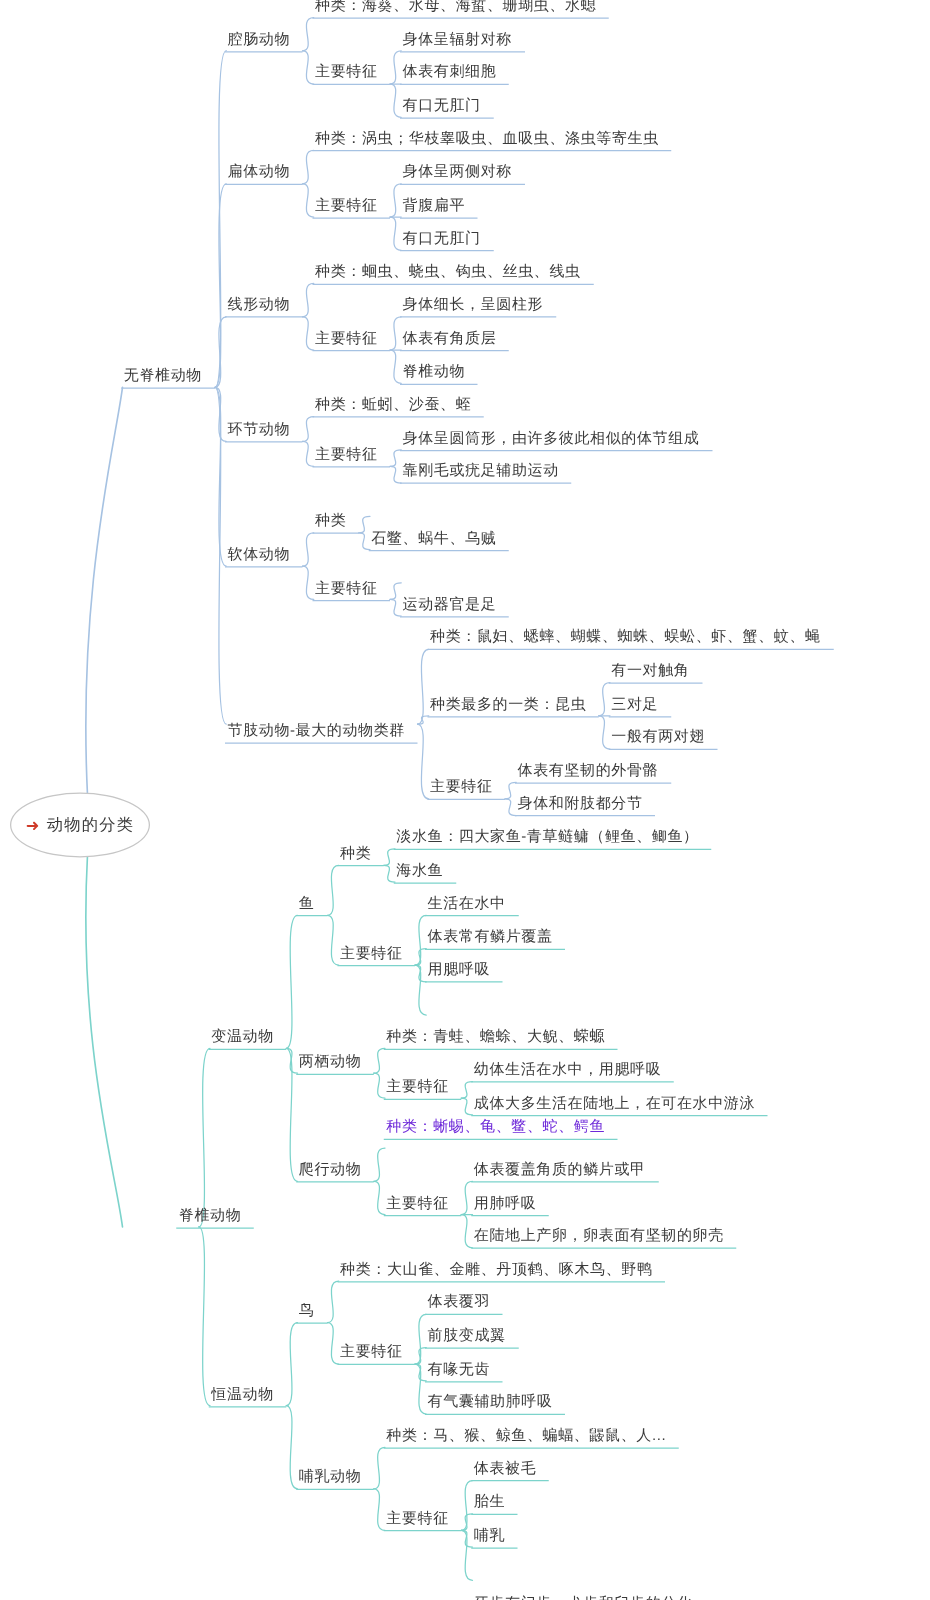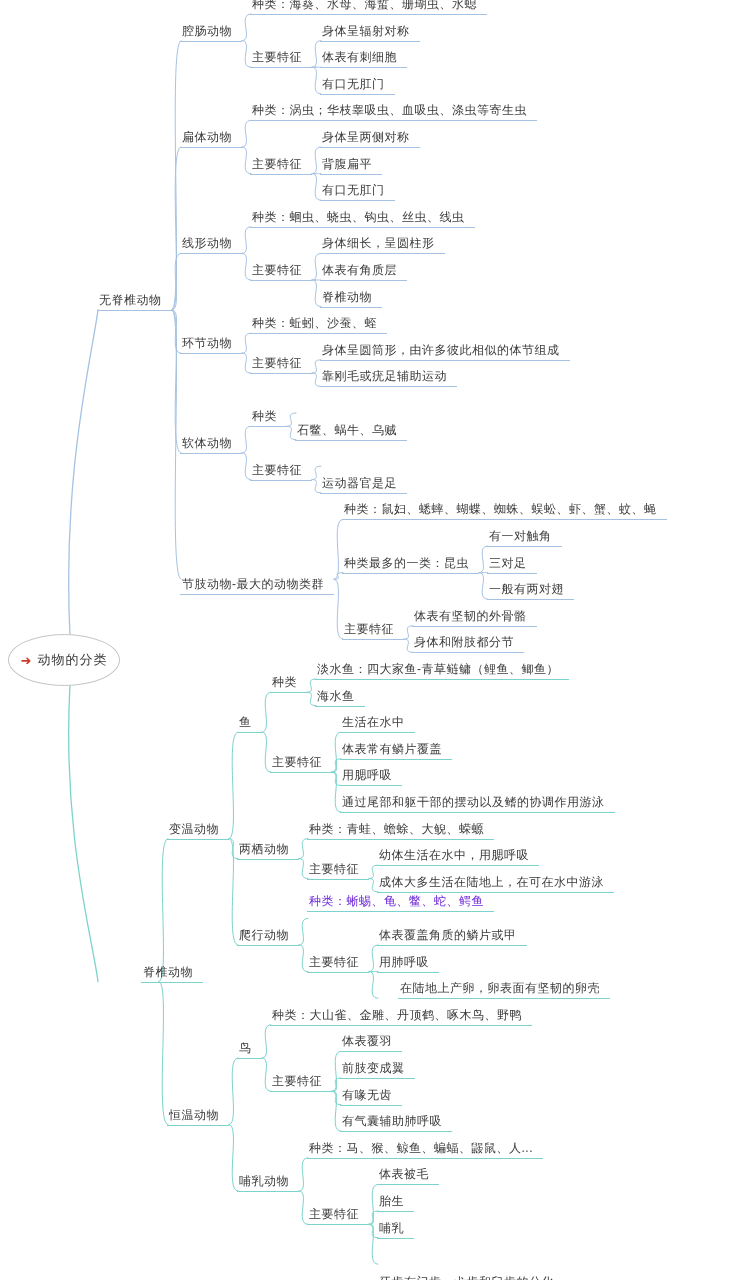--- a/index.html
+++ b/index.html
@@ -162,32 +162,31 @@
       <div class="node" style="border-bottom-color: rgb(124, 211, 203); color: rgb(58, 58, 58); left: 97px; top: 964.575px; margin-left: 44px;"><span>脊椎动物</span></div>
       <div class="node" style="border-bottom-color: rgb(124, 211, 203); color: rgb(58, 58, 58); left: 167px; top: 821.6px;"><span>变温动物</span></div>
       <div class="node" style="border-bottom-color: rgb(124, 211, 203); color: rgb(58, 58, 58); left: 237px; top: 715.2px;"><span>鱼</span></div>
       <div class="node" style="border-bottom-color: rgb(124, 211, 203); color: rgb(58, 58, 58); left: 270px; top: 675.3px;"><span>种类</span></div>
       <div class="node" style="border-bottom-color: rgb(124, 211, 203); color: rgb(58, 58, 58); left: 315px; top: 662px;"><span>淡水鱼：四大家鱼-青草鲢鳙（鲤鱼、鲫鱼）</span></div>
       <div class="node" style="border-bottom-color: rgb(124, 211, 203); color: rgb(58, 58, 58); left: 315px; top: 688.6px;"><span>海水鱼</span></div>
       <div class="node" style="border-bottom-color: rgb(124, 211, 203); color: rgb(58, 58, 58); left: 270px; top: 755.1px;"><span>主要特征</span></div>
       <div class="node" style="border-bottom-color: rgb(124, 211, 203); color: rgb(58, 58, 58); left: 340px; top: 715.2px;"><span>生活在水中</span></div>
       <div class="node" style="border-bottom-color: rgb(124, 211, 203); color: rgb(58, 58, 58); left: 340px; top: 741.8px;"><span>体表常有鳞片覆盖</span></div>
       <div class="node" style="border-bottom-color: rgb(124, 211, 203); color: rgb(58, 58, 58); left: 340px; top: 768.4px;"><span>用腮呼吸</span></div>
-      <div class="node" style="border-bottom-color: rgb(124, 211, 203); color: rgb(58, 58, 58); left: 340px; top: 795px;"><span>通过尾部和躯干部的摆动以及鳍的协调作用游泳</span></div>
       <div class="node" style="border-bottom-color: rgb(124, 211, 203); color: rgb(58, 58, 58); left: 237px; top: 841.55px;"><span>两栖动物</span></div>
       <div class="node" style="border-bottom-color: rgb(124, 211, 203); color: rgb(58, 58, 58); left: 307px; top: 821.6px;"><span>种类：青蛙、蟾蜍、大鲵、蝾螈</span></div>
       <div class="node" style="border-bottom-color: rgb(124, 211, 203); color: rgb(58, 58, 58); left: 307px; top: 861.5px;"><span>主要特征</span></div>
       <div class="node" style="border-bottom-color: rgb(124, 211, 203); color: rgb(58, 58, 58); left: 377px; top: 848.2px;"><span>幼体生活在水中，用腮呼吸</span></div>
       <div class="node" style="border-bottom-color: rgb(124, 211, 203); color: rgb(58, 58, 58); left: 377px; top: 874.8px;"><span>成体大多生活在陆地上，在可在水中游泳</span></div>
       <div class="node" style="border-bottom-color: rgb(124, 211, 203); color: rgb(58, 58, 58); left: 237px; top: 928px;"><span>爬行动物</span></div>
       <div class="node" style="border-bottom-color: rgb(124, 211, 203); color: #6d28d9; left: 307px; top: 894px;"><span>种类：蜥蜴、龟、鳖、蛇、鳄鱼</span></div>
       <div class="node" style="border-bottom-color: rgb(124, 211, 203); color: rgb(58, 58, 58); left: 307px; top: 954.6px;"><span>主要特征</span></div>
       <div class="node" style="border-bottom-color: rgb(124, 211, 203); color: rgb(58, 58, 58); left: 377px; top: 928px;"><span>体表覆盖角质的鳞片或甲</span></div>
       <div class="node" style="border-bottom-color: rgb(124, 211, 203); color: rgb(58, 58, 58); left: 377px; top: 954.6px;"><span>用肺呼吸</span></div>
-      <div class="node" style="border-bottom-color: rgb(124, 211, 203); color: rgb(58, 58, 58); left: 377px; top: 981.2px; margin-left: 21px;"><span>在陆地上产卵，卵表面有坚韧的卵壳</span></div>
+      <div class="node" style="border-bottom-color: rgb(124, 211, 203); color: rgb(58, 58, 58); left: 377px; top: 981.2px;"><span>在陆地上产卵，卵表面有坚韧的卵壳</span></div>
       <div class="node" style="border-bottom-color: rgb(124, 211, 203); color: rgb(58, 58, 58); left: 167px; top: 1107.55px;"><span>恒温动物</span></div>
       <div class="node" style="border-bottom-color: rgb(124, 211, 203); color: rgb(58, 58, 58); left: 237px; top: 1041.05px;"><span>鸟</span></div>
       <div class="node" style="border-bottom-color: rgb(124, 211, 203); color: rgb(58, 58, 58); left: 270px; top: 1007.8px;"><span>种类：大山雀、金雕、丹顶鹤、啄木鸟、野鸭</span></div>
       <div class="node" style="border-bottom-color: rgb(124, 211, 203); color: rgb(58, 58, 58); left: 270px; top: 1074.3px;"><span>主要特征</span></div>
       <div class="node" style="border-bottom-color: rgb(124, 211, 203); color: rgb(58, 58, 58); left: 340px; top: 1034.4px;"><span>体表覆羽</span></div>
       <div class="node" style="border-bottom-color: rgb(124, 211, 203); color: rgb(58, 58, 58); left: 340px; top: 1061px;"><span>前肢变成翼</span></div>
       <div class="node" style="border-bottom-color: rgb(124, 211, 203); color: rgb(58, 58, 58); left: 340px; top: 1087.6px;"><span>有喙无齿</span></div>
       <div class="node" style="border-bottom-color: rgb(124, 211, 203); color: rgb(58, 58, 58); left: 340px; top: 1114.2px;"><span>有气囊辅助肺呼吸</span></div>
       <div class="node" style="border-bottom-color: rgb(124, 211, 203); color: rgb(58, 58, 58); left: 237px; top: 1174.05px;"><span>哺乳动物</span></div>
       <div class="node" style="border-bottom-color: rgb(124, 211, 203); color: rgb(58, 58, 58); left: 307px; top: 1140.8px;"><span>种类：马、猴、鲸鱼、蝙蝠、鼹鼠、人...</span></div>

